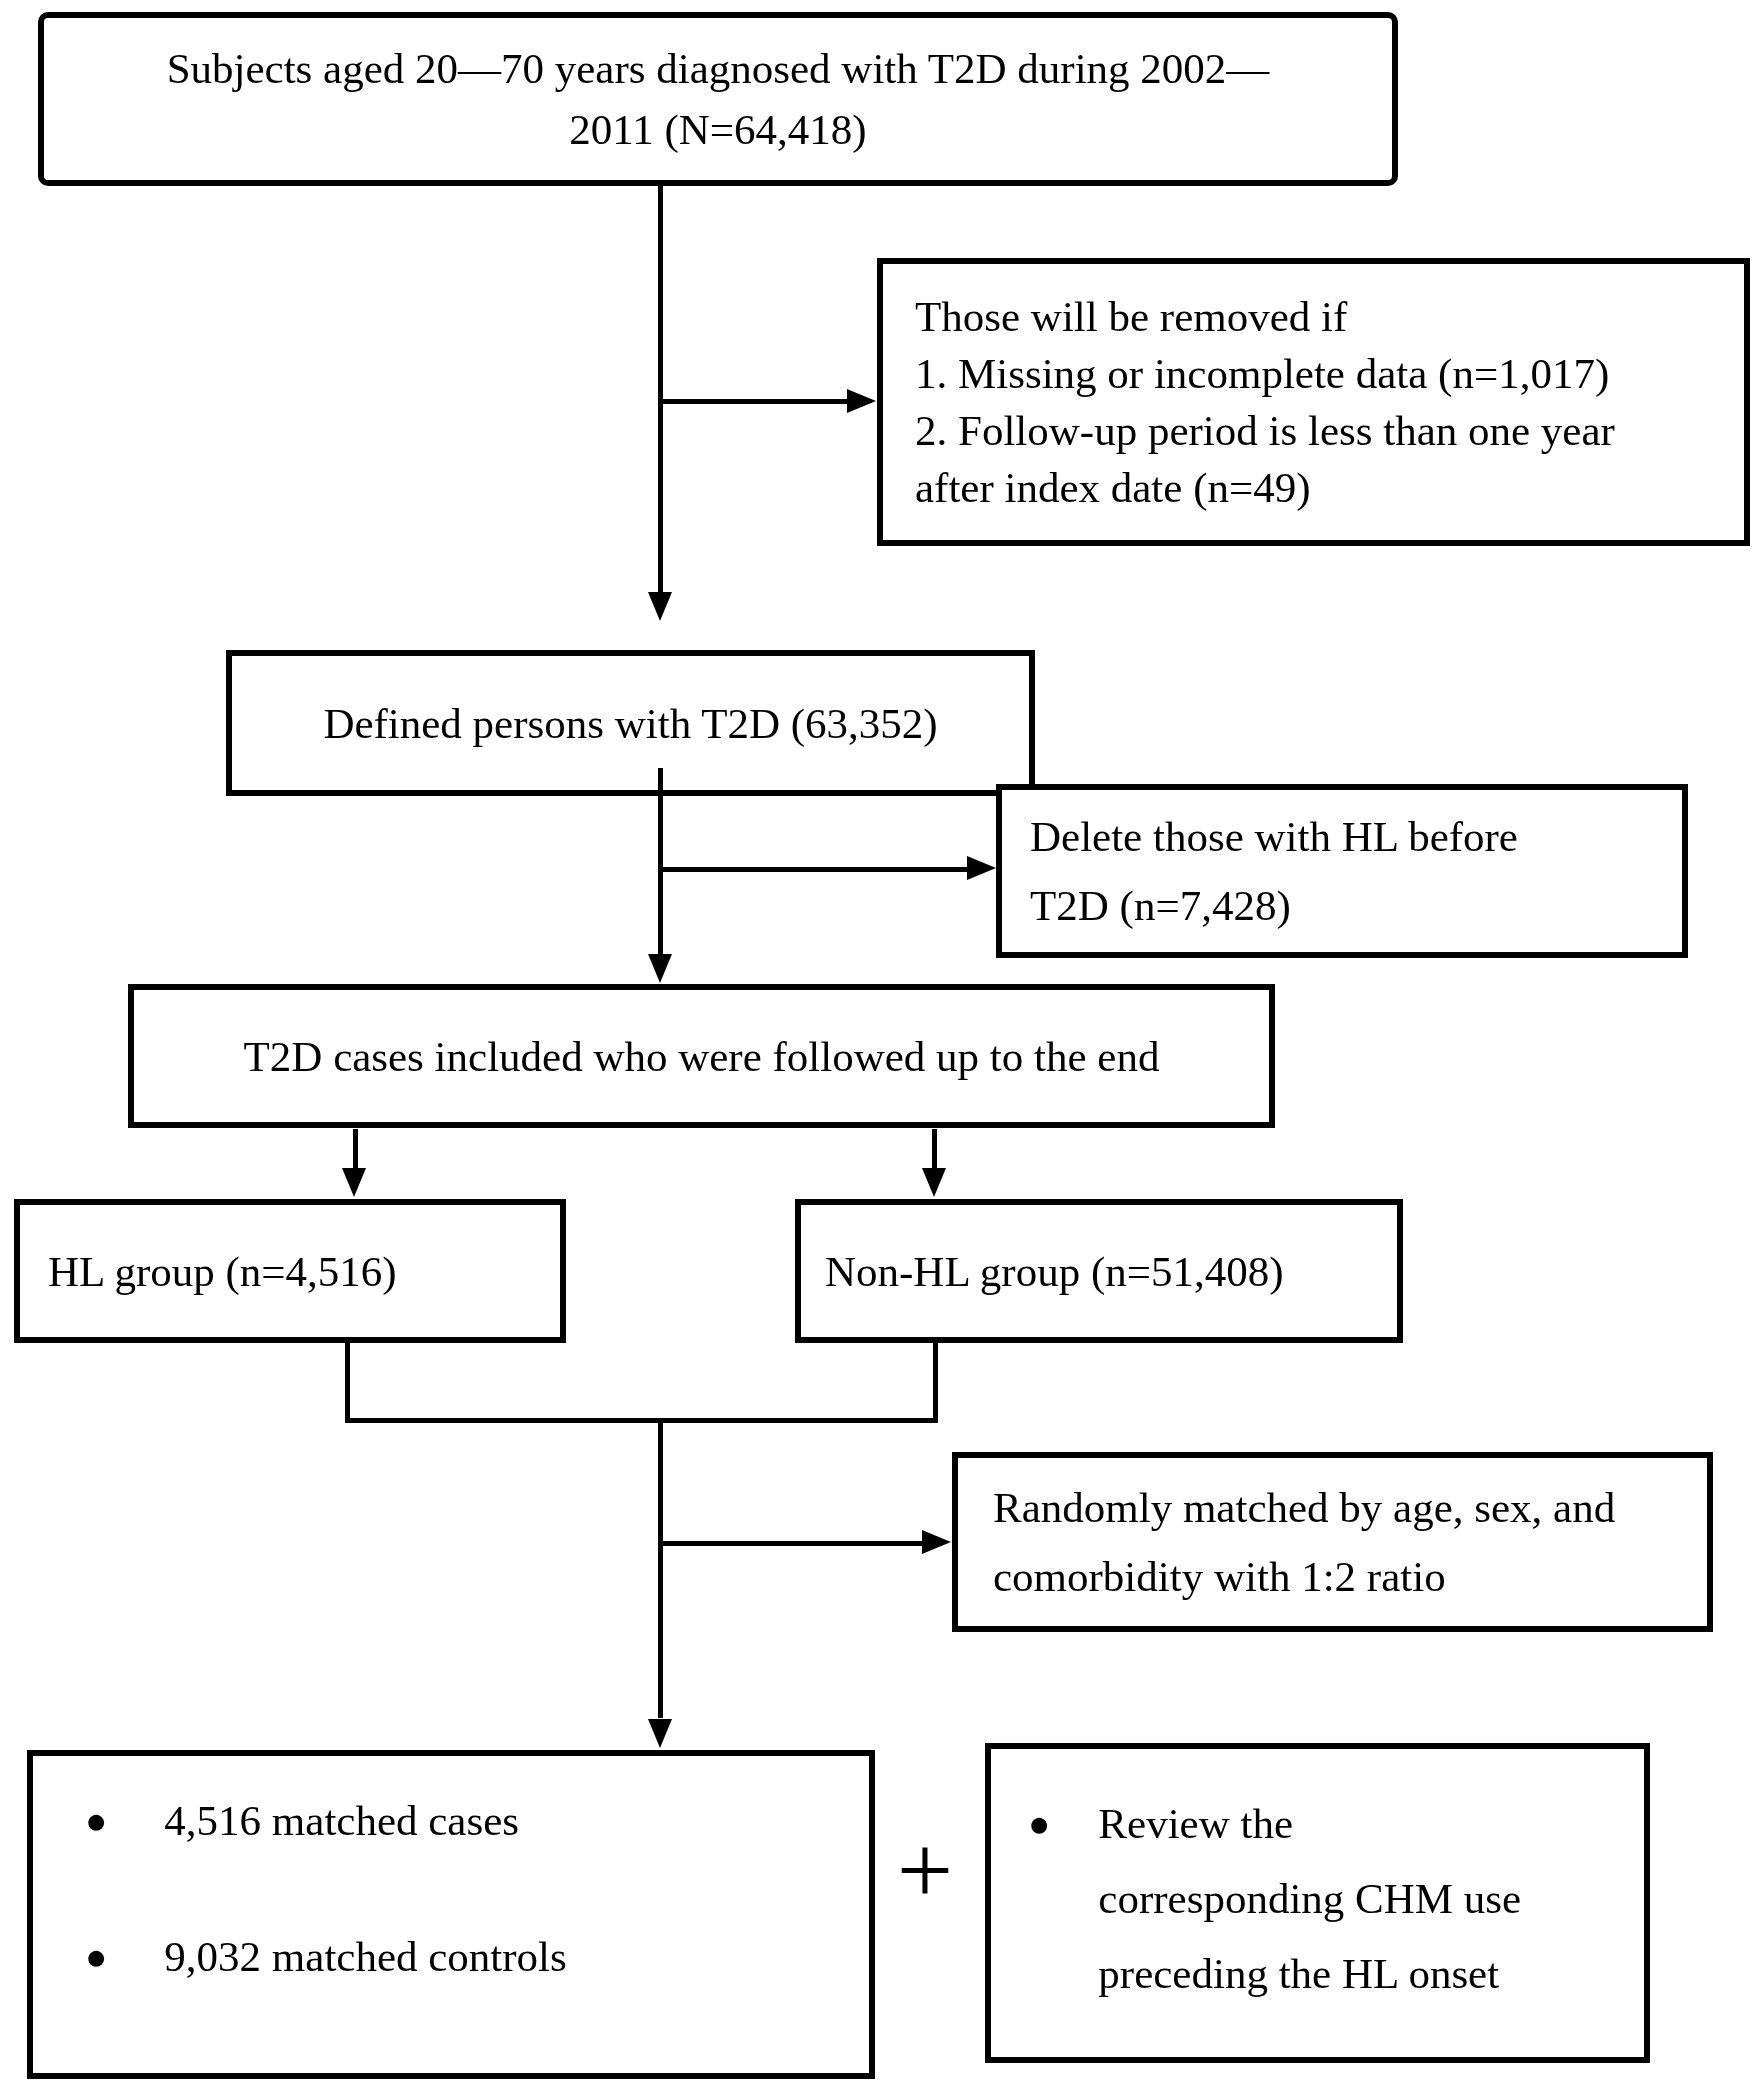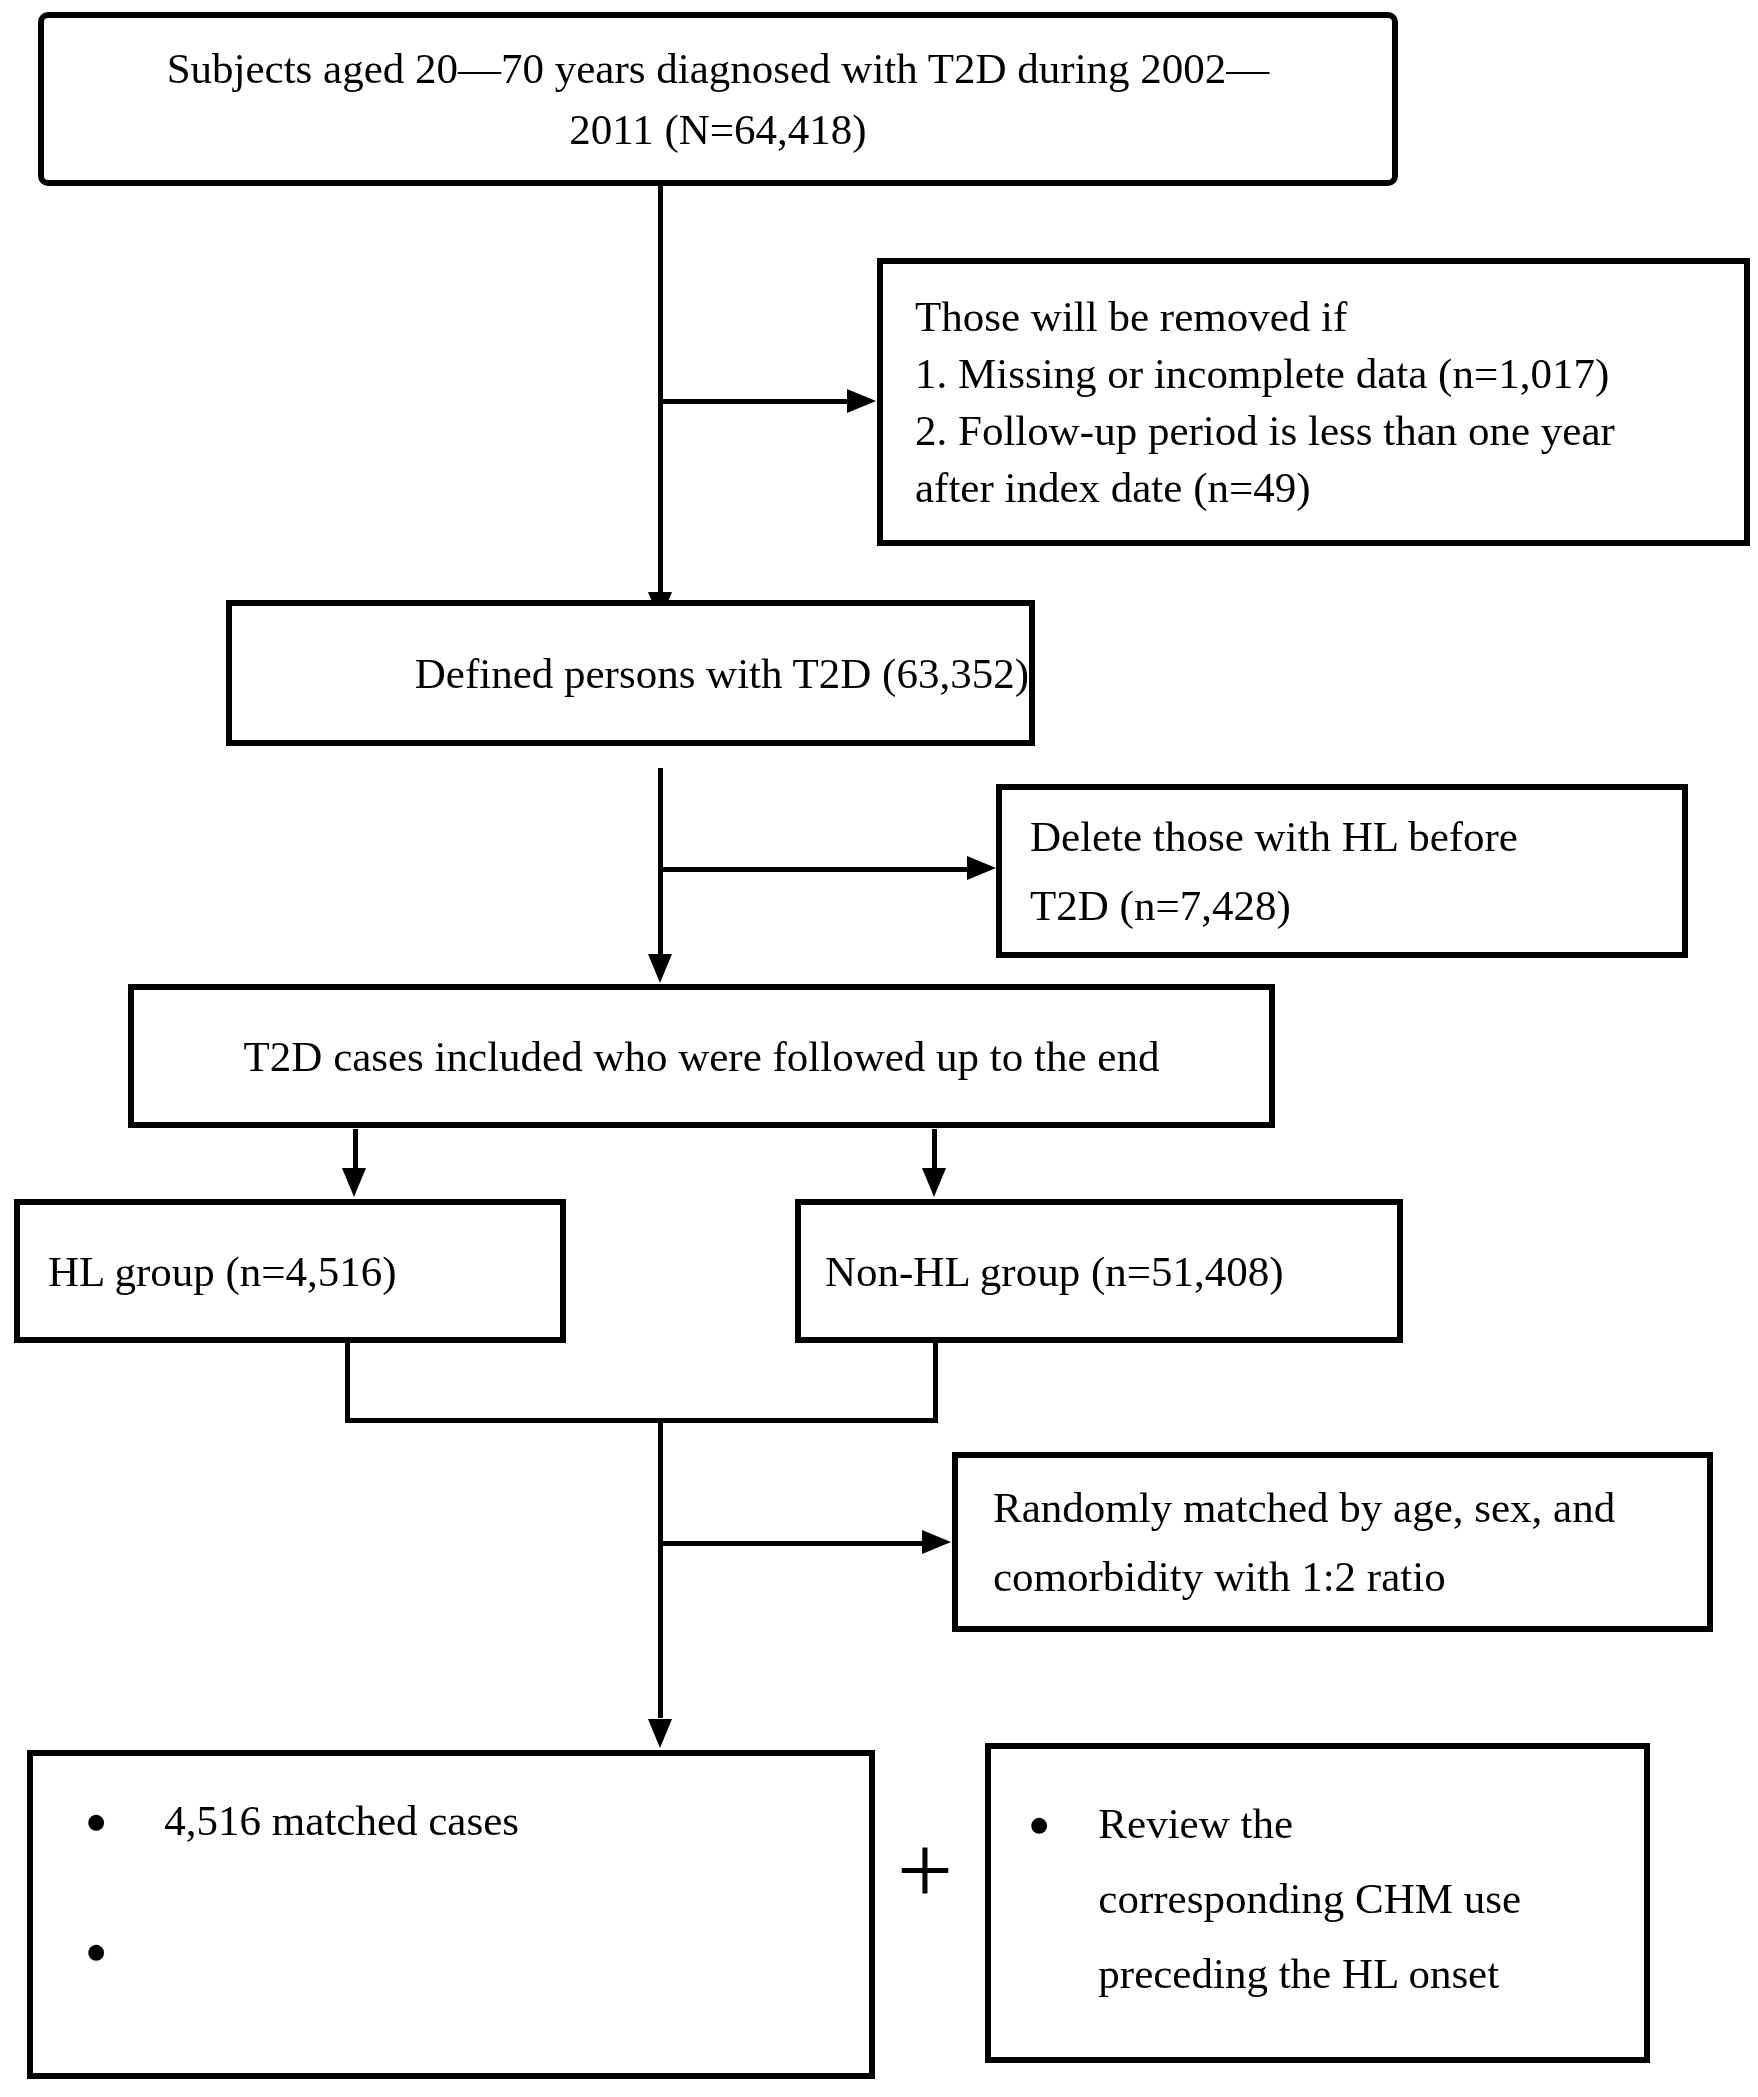--- a/index.html
+++ b/index.html
@@ -43,21 +43,21 @@
   .arr-r {
     position: absolute; width: 0; height: 0;
     border-top: 12.7px solid transparent;
     border-bottom: 12.7px solid transparent;
     border-left: 29px solid #000000;
   }
 
   
   #b-enrollment { left: 38px;   top: 12px;   width: 1360px; height: 174px; line-height: 61px; border-radius: 10px; }
   #b-excl1      { left: 877px; top: 258px;  width: 873px; height: 288px; line-height: 57px;  padding-left: 32px; }
-  #b-defined    { left: 226px;  top: 600px;  width: 809px; height: 146px; align-items: flex-end; }
+  #b-defined    { left: 226px;  top: 650px;  width: 809px; height: 146px; }
   #b-excl2      { left: 996px; top: 784px; width: 692px; height: 174px; line-height: 69px; padding-left: 28px; }
   #b-followed   { left: 128px;  top: 984px; width: 1147px; height: 144px; line-height: 61px; }
   #b-hl         { left: 14px;   top: 1199px; width: 552px;  height: 144px; padding-left: 28px; }
   #b-nonhl      { left: 795px; top: 1199px; width: 608px;  height: 144px; padding-left: 24px; }
   #b-match      { left: 952px; top: 1452px; width: 761px; height: 180px; line-height: 69px; padding-left: 35px; }
   #b-cases      { left: 27px;   top: 1750px; width: 848px; height: 329px;
                   justify-content: flex-start; padding: 40px 0 0 52px; gap: 87px; }
   #b-review     { left: 985px; top: 1743px; width: 665px;  height: 320px;
                   justify-content: flex-start; padding: 37px 0 0 37px; }
 
@@ -144,20 +144,21 @@
     <div class="ln">comorbidity with 1:2 ratio</div>
   </div>
 
   <div class="box txt-left" id="b-cases">
     <div class="bullet-item">
       <span class="bullet-glyph">●</span>
       <span class="ln">4,516 matched cases</span>
     </div>
     <div class="bullet-item">
       <span class="bullet-glyph">●</span>
+      <span class="ln">9,032 matched controls</span>
     </div>
   </div>
 
   <div id="plus-sign">+</div>
 
   <div class="box txt-left" id="b-review">
     <div class="review-row">
       <span class="bullet-glyph">●</span>
       <div class="review-lines">
         <div class="ln">Review the</div>

